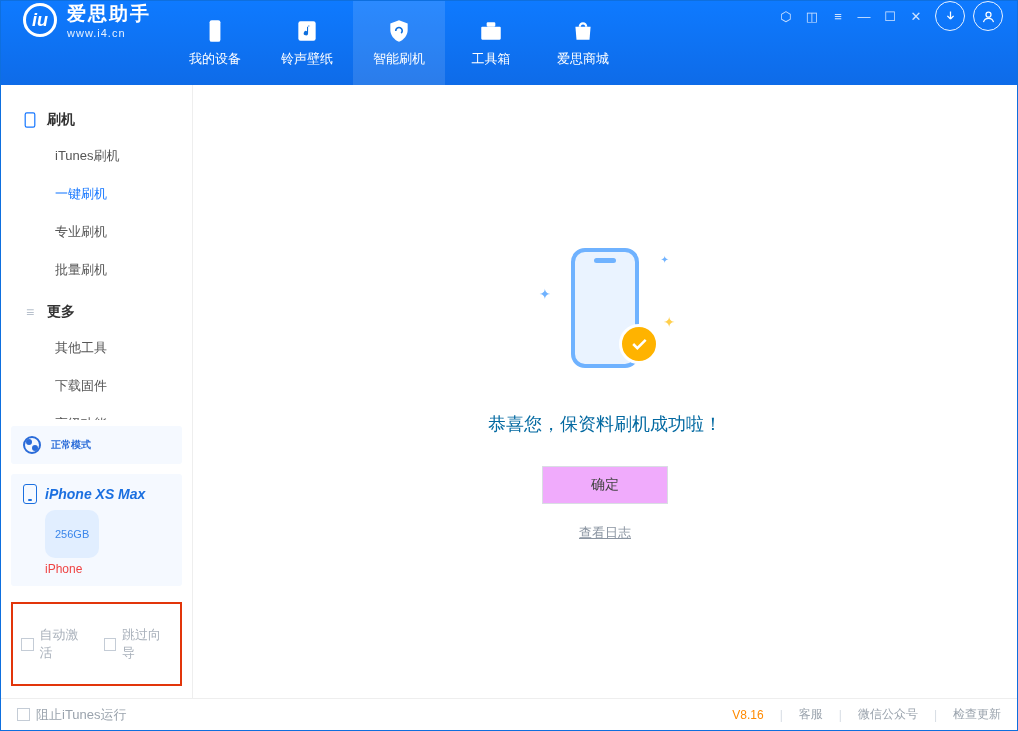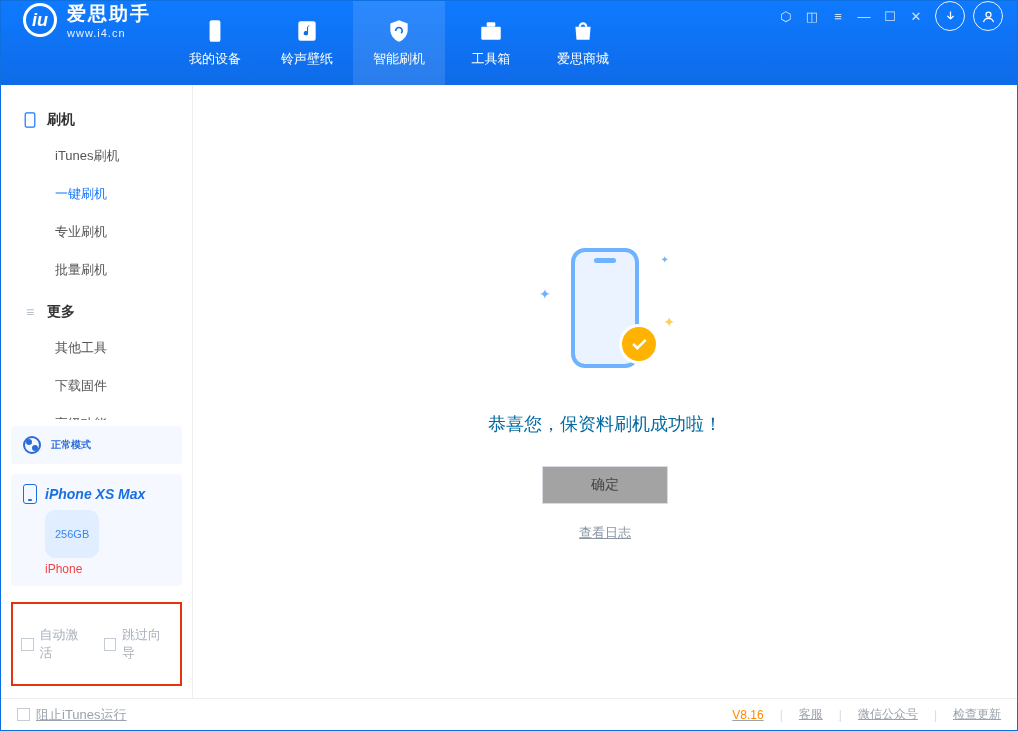--- a/index.html
+++ b/index.html
@@ -44,23 +44,23 @@
 .chk { display:flex; align-items:center; gap:6px; font-size:13px; color:#a9b1bb; cursor:pointer;}
 .chk-box { width:13px; height:13px; border:1px solid #c4ccd6;}
 .main { flex:1; display:flex; flex-direction:column; align-items:center; justify-content:center; position:relative;}
 .illus { width:140px; height:140px; position:relative; margin-bottom:30px;}
 .sparkle { position:absolute; color:#6fb2ff; font-size:14px;}
 .phone-shape { position:absolute; left:36px; top:6px; width:68px; height:120px; border:4px solid #6fb2ff; border-radius:14px; background:#eaf3ff;}
 .phone-shape::before { content:""; position:absolute; top:6px; left:50%; transform:translateX(-50%); width:22px; height:5px; background:#6fb2ff; border-radius:3px;}
 .check-badge { position:absolute; right:16px; bottom:18px; width:40px; height:40px; background:#ffb300; border-radius:50%; display:flex; align-items:center; justify-content:center; border:3px solid #fff;}
 .check-badge svg { width:20px; height:20px; stroke:#fff; stroke-width:3; fill:none;}
 .success-msg { font-size:18px; color:#0369a1; margin-bottom:30px;}
-.ok-btn { border:1px solid #d9dde3; background:#a3a3a3; padding:9px 48px; font-size:14px; color:#444; cursor:pointer; margin-bottom:20px;}
+.ok-btn { border:1px solid #d9dde3; background:#f0abfc; padding:9px 48px; font-size:14px; color:#444; cursor:pointer; margin-bottom:20px;}
 .log-link { color:#8a94a1; font-size:13px; text-decoration:underline; cursor:pointer;}
-.footer { height:32px; border-top:1px solid #eee; display:flex; align-items:center; padding:0 16px; font-size:12px; color:#9aa3ad;text-decoration:underline;}
+.footer { height:32px; border-top:1px solid #eee; display:flex; align-items:center; padding:0 16px; font-size:12px; color:#9aa3ad;}
 .footer .chk { color:#9aa3ad;}
 .footer-right { margin-left:auto; display:flex; align-items:center; gap:16px;}
 .footer-right .flink { color:#9aa3ad; cursor:pointer;}
 .footer-right .sep { color:#d7dde4;}
 .ver { color:#ff8a00;}
 </style>
 </head>
 <body>
 
 <div class="window">

